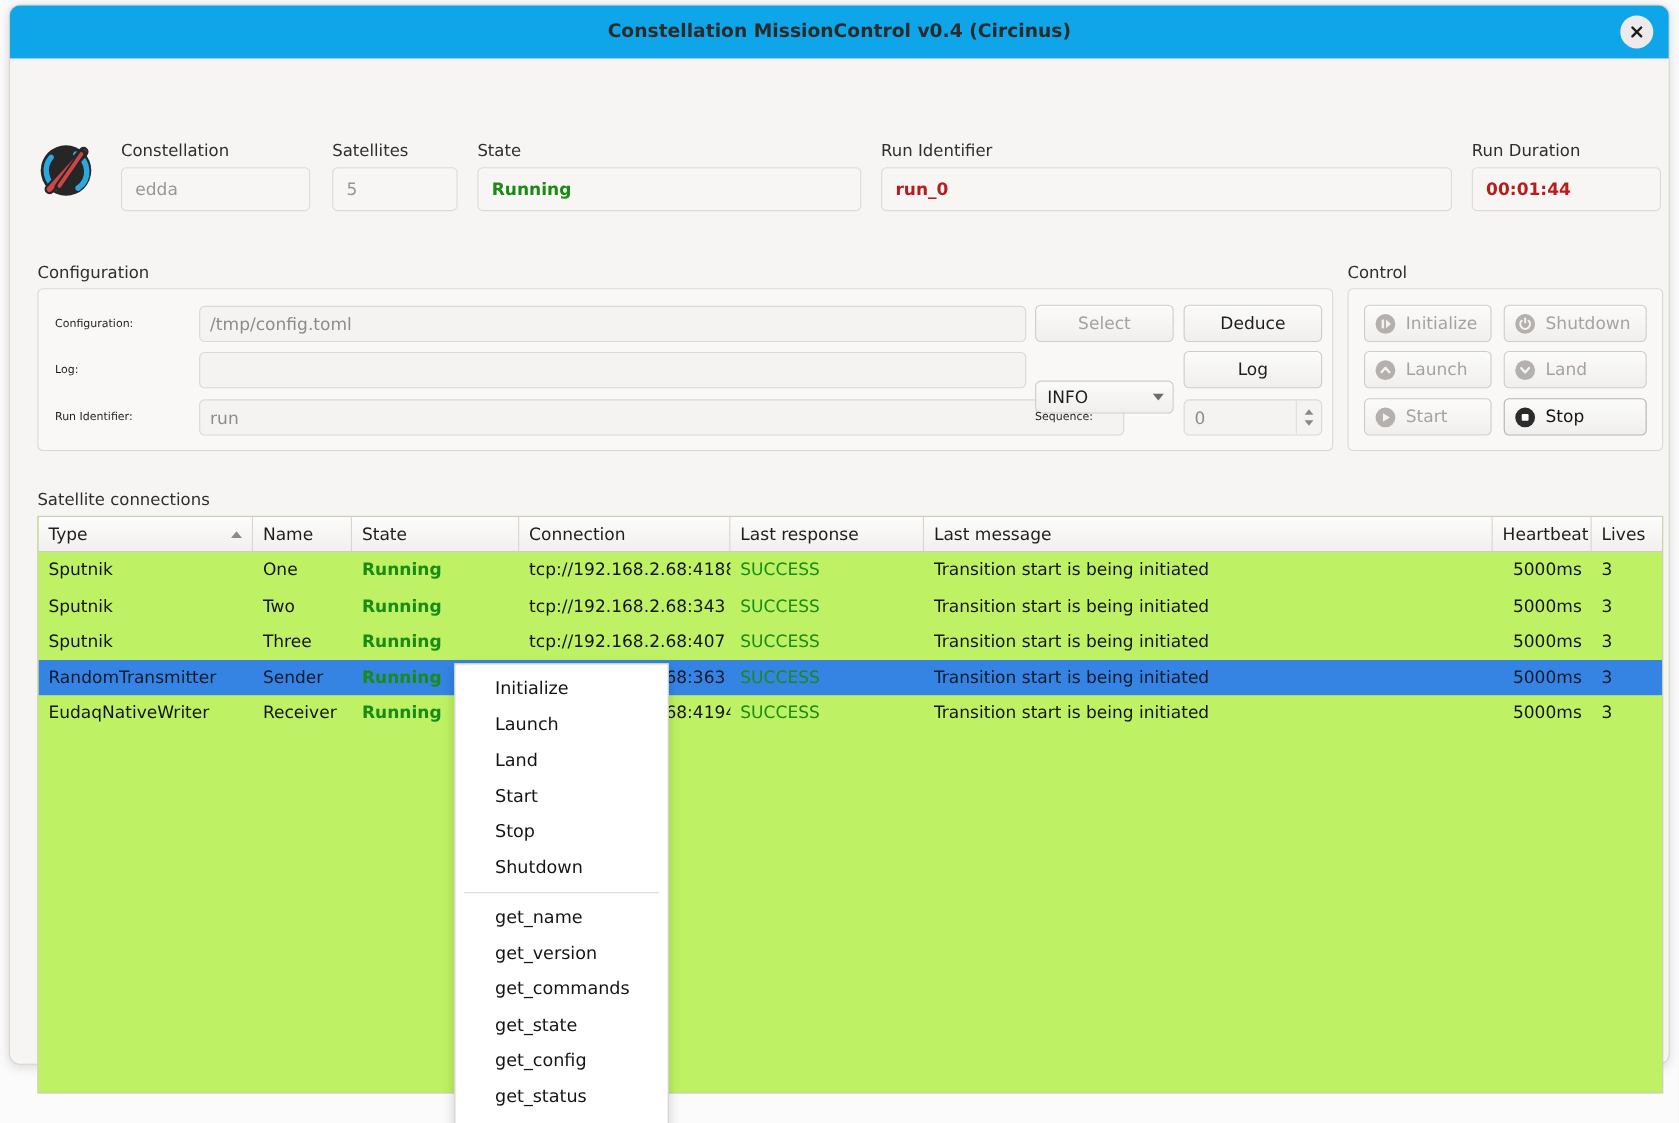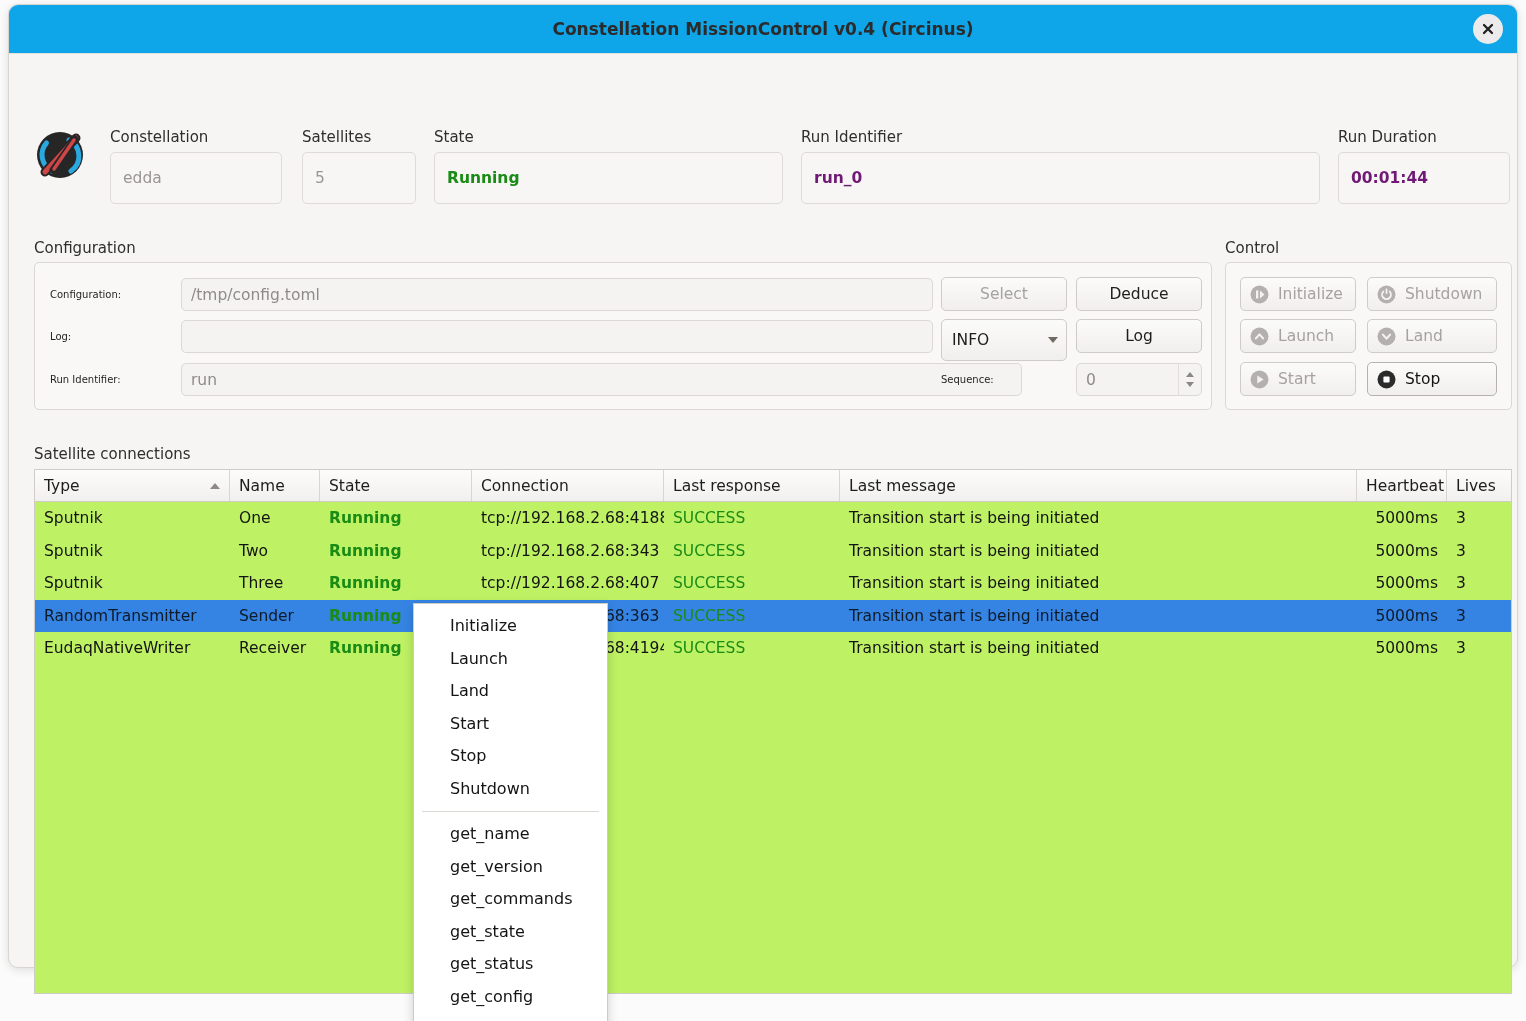--- a/index.html
+++ b/index.html
@@ -83,32 +83,32 @@
   .status-field { position: absolute; }
   .status-label {
     font-size: 15px;
     color: #2e2e2e;
     margin-bottom: 5px;
     display: block;
     height: 19px;
   }
   .status-box {
     box-sizing: border-box;
-    height: 52px;
+    height: 40px;
     background: #f7f6f5;
     border: 1px solid #dedad6;
     border-radius: 5px;
     display: flex;
     align-items: center;
     padding: 15px 12px;
     font-size: 15.5px;
   }
   .val-muted { color: #9a9793; }
   .val-green { color: #1a8b14; font-weight: bold; }
-  .val-bold  { color: #701a75; font-weight: bold; }
+  .val-bold  { color: #b91c1c; font-weight: bold; }
 
   
   .group-title {
     position: absolute;
     font-size: 15px;
     color: #2e2e2e;
   }
   .group-frame {
     position: absolute;
     box-sizing: border-box;
@@ -151,30 +151,31 @@
     font-family: inherit;
     color: #1e1e1e;
     cursor: pointer;
     padding: 0;
   }
   .btn.disabled { color: #a6a29f; cursor: default; }
 
   .combo {
     position: absolute;
     box-sizing: border-box;
-    height: 42px;
+    height: 30px;
     background: linear-gradient(180deg,#fbfbfa 0%,#f1efee 100%);
     border: 1px solid #cfcbc7;
     border-radius: 5px;
     font-size: 15.5px;
     color: #1e1e1e;
     display: flex;
     align-items: center;
     padding: 0 8px 0 10px;
     cursor: pointer;
+    margin-top: 27px;
   }
   .combo .arrow {
     margin-left: auto;
     width: 0; height: 0;
     border-left: 5px solid transparent;
     border-right: 5px solid transparent;
     border-top: 6px solid #6e6a66;
   }
 
   .spin {
@@ -546,19 +547,19 @@
         <div class="mi">Launch</div>
         <div class="mi">Land</div>
         <div class="mi">Start</div>
         <div class="mi">Stop</div>
         <div class="mi">Shutdown</div>
         <div class="msep"></div>
         <div class="mi">get_name</div>
         <div class="mi">get_version</div>
         <div class="mi">get_commands</div>
         <div class="mi">get_state</div>
+        <div class="mi">get_config</div>
         <div class="mi">get_status</div>
-        <div class="mi">get_config</div>
         <div class="mi">get_run_id</div>
       </div>
 
   </div>
 </div>
 
 </body></html>

